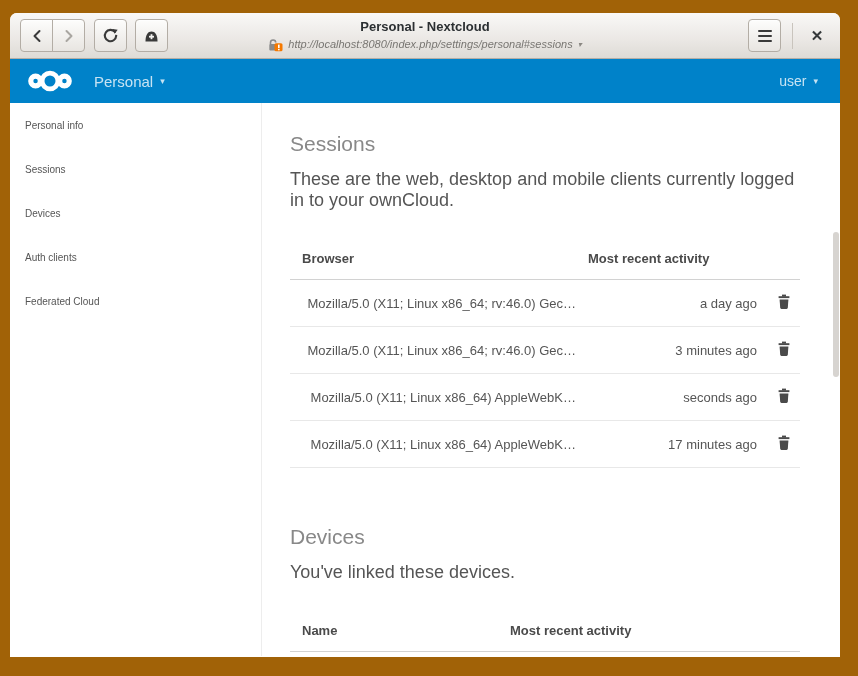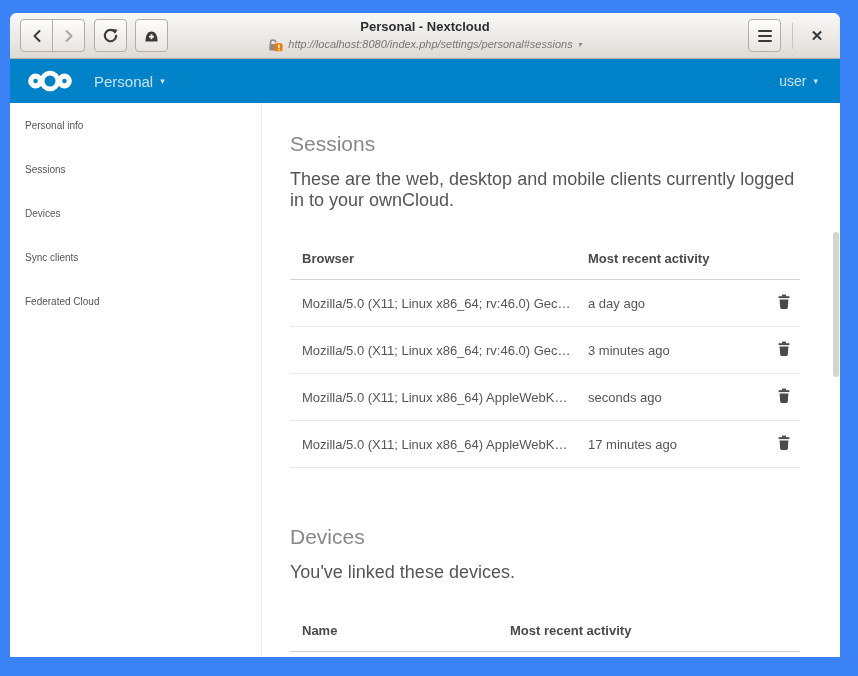--- a/index.html
+++ b/index.html
@@ -1,17 +1,17 @@
 <!DOCTYPE html>
 <html><head>
 <meta charset="utf-8">
 <style>
   * { margin:0; padding:0; box-sizing:border-box; }
   html,body { width:858px; height:676px; background:#000; font-family:"Liberation Sans", sans-serif; }
-  .stage { position:relative; width:858px; height:676px; background:#3b82f6; overflow:hidden; }
+  .stage { position:relative; width:858px; height:676px; background:#a16207; overflow:hidden; }
 
   
   .window { position:absolute; left:10px; top:13px; width:830px; height:644px;
             border-radius:7px 7px 0 0; overflow:hidden; background:#fff; }
 
   
   .titlebar { position:relative; height:46px;
               background:linear-gradient(180deg,#f9f8f7 0%,#ece9e6 55%,#dedbd6 100%);
               border-bottom:1px solid #b4aea6; }
   .tb-left { position:absolute; left:10px; top:6px; display:flex; align-items:center; }
@@ -56,21 +56,21 @@
   .main { flex:1; padding:0 38px 0 28px; overflow:hidden; }
   .main h2 { font-size:21px; font-weight:400; color:#888; }
   .sec-sessions h2 { margin-top:29px; margin-bottom:13px; }
   .sec-devices h2 { margin-top:57px; margin-bottom:13px; }
   .main p { font-size:18px; color:#555; margin-bottom:14px; }
 
   table { border-collapse:collapse; table-layout:fixed; width:510px; }
   th { text-align:left; font-size:13px; font-weight:bold; color:#4a4a4a;
        padding:26px 0 13px 12px; border-bottom:1px solid #d2d2d2; white-space:nowrap; }
   td { font-size:13px; color:#555; padding:13px 0 13px 12px;
-       border-bottom:1px solid #e8e8e8; white-space:nowrap; overflow:hidden; }
+       border-bottom:1px solid #e8e8e8; white-space:nowrap; overflow:hidden;text-align:right; }
   .sessions-table col.c1 { width:286px; } .sessions-table col.c2 { width:181px; }
   .sessions-table col.c3 { width:43px; }
   .devices-table col.c1 { width:208px; } .devices-table col.c2 { width:259px; }
   .devices-table col.c3 { width:43px; }
   td.cell-action { text-align:right; padding-right:8px; overflow:visible; }
   .trash-btn { border:none; background:transparent; cursor:pointer; padding:0; line-height:0; }
 
   
   .scroll-thumb { position:absolute; right:1px; top:129px; width:6px; height:145px;
                   background:#d7d4d0; border-radius:3px; cursor:pointer; }
@@ -168,21 +168,21 @@
         <span>user</span>
         <span class="nc-caret">▾</span>
       </div>
     </div>
 
     <div class="body-area">
       <div class="sidebar">
         <div class="side-item">Personal info</div>
         <div class="side-item">Sessions</div>
         <div class="side-item">Devices</div>
-        <div class="side-item">Sync clients</div>
+        <div class="side-item">Auth clients</div>
         <div class="side-item">Federated Cloud</div>
       </div>
 
       <div class="main">
 
         <section class="sec-sessions">
           <h2>Sessions</h2>
           <p>These are the web, desktop and mobile clients currently logged in to your ownCloud.</p>
           <table class="sessions-table">
             <colgroup>

